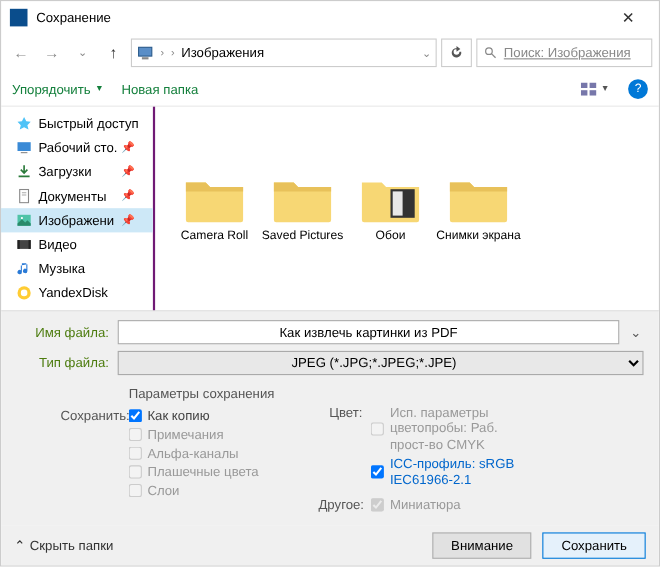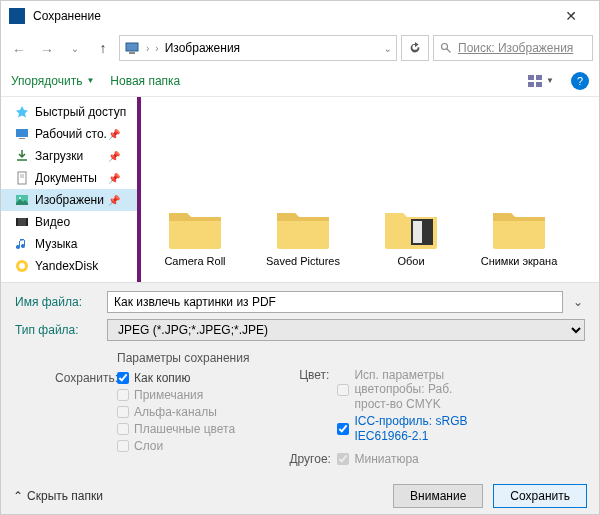--- a/index.html
+++ b/index.html
@@ -19,35 +19,35 @@
 .bc-icon { width: 16px; height: 16px; display: flex; }
 .bc-sep { color: #888; font-size: 10px; }
 .refresh-btn { width: 28px; height: 26px; border: 1px solid #ccc; display: flex; align-items: center; justify-content: center; cursor: pointer; }
 .search { width: 160px; height: 26px; border: 1px solid #ccc; display: flex; align-items: center; padding: 0 6px; gap: 6px; color: #888; text-decoration: underline; }
 .toolbar { display: flex; align-items: center; height: 32px; padding: 0 10px; border-bottom: 1px solid #e8e8e8; gap: 16px; }
 .toolbar .item { color: #15803d; cursor: pointer; display: flex; align-items: center; gap: 4px; }
 .toolbar .spacer { flex: 1; }
 .toolbar .view-btn { width: 28px; height: 22px; border: 1px solid transparent; display: flex; align-items: center; justify-content: center; cursor: pointer; color: #555; }
 .toolbar .help { width: 18px; height: 18px; border-radius: 50%; background: #0078d7; color: #fff; display: flex; align-items: center; justify-content: center; font-size: 11px; cursor: pointer; }
 .main { flex: 1; display: flex; min-height: 0; }
-.sidebar { width: 140px; border-right: 4px solid #701a75; overflow-y: auto; padding: 4px 0; position: relative; }
+.sidebar { width: 140px; border-right: 2px solid #701a75; overflow-y: auto; padding: 4px 0; position: relative; }
 .sidebar::-webkit-scrollbar { width: 14px; }
 .sidebar::-webkit-scrollbar-thumb { background: #ccc; }
 .sb-item { display: flex; align-items: center; height: 22px; padding: 0 4px 0 14px; gap: 6px; cursor: pointer; white-space: nowrap; overflow: hidden; }
 .sb-item.selected { background: #cde8f7; }
 .sb-item .pin { position: absolute; right: 16px; color: #8ba8c0; font-size: 10px; }
 .sb-icon { width: 14px; height: 14px; flex-shrink: 0; }
-.content { flex: 1; padding: 14px; display: flex; gap: 28px; align-items: flex-end; }
+.content { flex: 1; padding: 14px; display: flex; align-items: center; }
 .folder { width: 80px; display: flex; flex-direction: column; align-items: center; gap: 4px; cursor: pointer; }
 .folder .ficon { width: 56px; height: 46px; }
 .folder .flabel { text-align: center; font-size: 11px; line-height: 1.2; }
 .bottom { border-top: 1px solid #e0e0e0; padding: 8px 14px; display: flex; flex-direction: column; gap: 6px; background: #f0f0f0; }
 .row { display: flex; align-items: center; gap: 8px; }
-.row .lbl { width: 84px; color: #0f766e; }
-.row select, .row input.combo { flex: 1; height: 22px; border: 1px solid #aaa; padding: 0 6px; background: #fff; font-size: 12px; }
+.row .lbl { width: 84px; text-align: right; color: #4d7c0f; }
+.row select, .row input.combo { flex: 1; height: 22px; border: 1px solid #aaa; padding: 0 6px; background: #fff; font-size: 12px; text-align: center; }
 .row select.grey { background: #e8e8e8; }
 .params { display: flex; padding: 4px 0 4px 40px; gap: 40px; font-size: 11px; }
 .params .col { display: flex; flex-direction: column; gap: 3px; }
 .params .hdr { color: #555; margin-bottom: 3px; }
 .params label { display: flex; align-items: center; gap: 5px; color: #444; cursor: pointer; font-size: 11px; }
 .params label.grey { color: #999; }
 .params input[type=checkbox] { width: 12px; height: 12px; }
 .params .link { color: #0066cc; }
 .footer { display: flex; align-items: center; padding: 6px 12px; gap: 10px; background: #f0f0f0; }
 .footer .hide { display: flex; align-items: center; gap: 4px; cursor: pointer; color: #333; }

